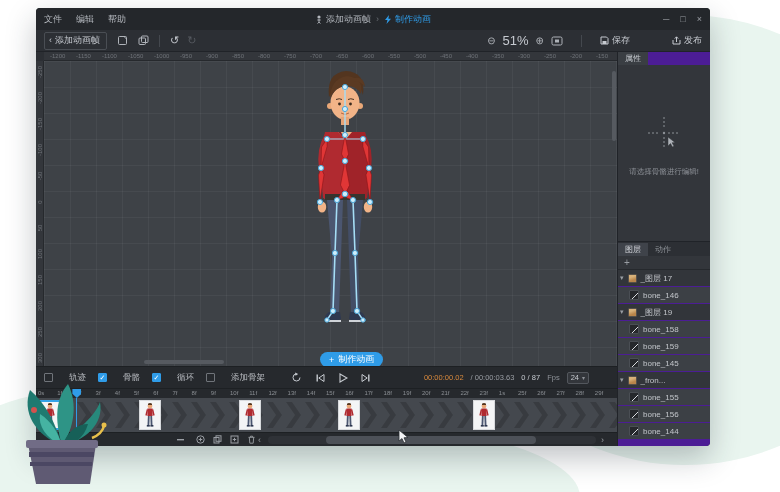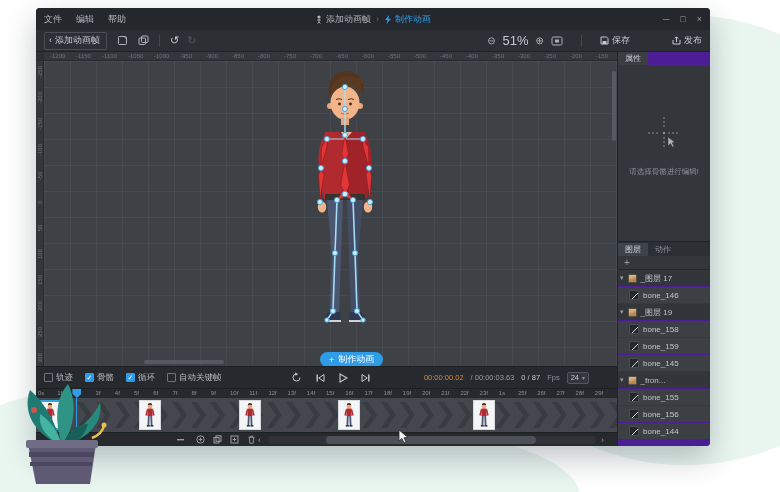--- a/index.html
+++ b/index.html
@@ -100,21 +100,21 @@
     background:linear-gradient(160deg,#d8b27a 30%,#b9854a 70%); border:1px solid #55504a; }
   .bicon { width:10px; height:10px; border-radius:1px; background:#26282c;
     border:1px solid #4a4e54; position:relative; }
   .bicon::after { content:""; position:absolute; left:2px; top:2px; width:6px; height:6px;
     background:linear-gradient(135deg, transparent 42%, #d7dade 42%, #d7dade 58%, transparent 58%); }
 
   
   .tl-controls { height:22px; background:#26292d; border-top:1px solid #1d2023;
     display:flex; align-items:center; padding:0 8px; position:relative; font-size:8.5px; }
   .checks { display:flex; gap:12px; align-items:center; }
-  .check { display:flex; align-items:center; gap:3px; color:#b8bbc0; cursor:pointer; }
+  .check { display:flex; align-items:center; gap:16px; color:#b8bbc0; cursor:pointer; }
   .cb { width:9px; height:9px; border:1px solid #70747a; border-radius:1px;
     display:inline-flex; align-items:center; justify-content:center; font-size:7px;
     color:#fff; line-height:1; }
   .cb.on { background:#2f9ce8; border-color:#2f9ce8; }
   .transport { position:absolute; left:255px; display:flex; align-items:center; gap:13px; }
   .tbtn { display:inline-flex; cursor:pointer; }
   .tl-right { margin-left:auto; display:flex; align-items:center; gap:7px;
     padding-right:20px; font-size:7.5px; }
   .tc-cur { color:#d98a3d; }
   .tc-total { color:#9a9ea4; }
@@ -398,21 +398,21 @@
             <span class="check">
               <span class="cb on">✓</span>
               <span>骨骼</span>
             </span>
             <span class="check">
               <span class="cb on">✓</span>
               <span>循环</span>
             </span>
             <span class="check">
               <span class="cb"></span>
-              <span>自动关键帧</span>
+              <span>添加骨架</span>
             </span>
           </div>
         <div class="transport">
           <span class="tbtn">
             <svg width="11" height="11" viewBox="0 0 11 11">
                 <path d="M9 5.5 A3.5 3.5 0 1 1 5.5 2" fill="none" stroke="#c6cad0" stroke-width="1"></path>
                 <polygon points="4,0.5 7.2,2 4.6,3.8" fill="#c6cad0"></polygon>
               </svg>
           </span>
           <span class="tbtn">

